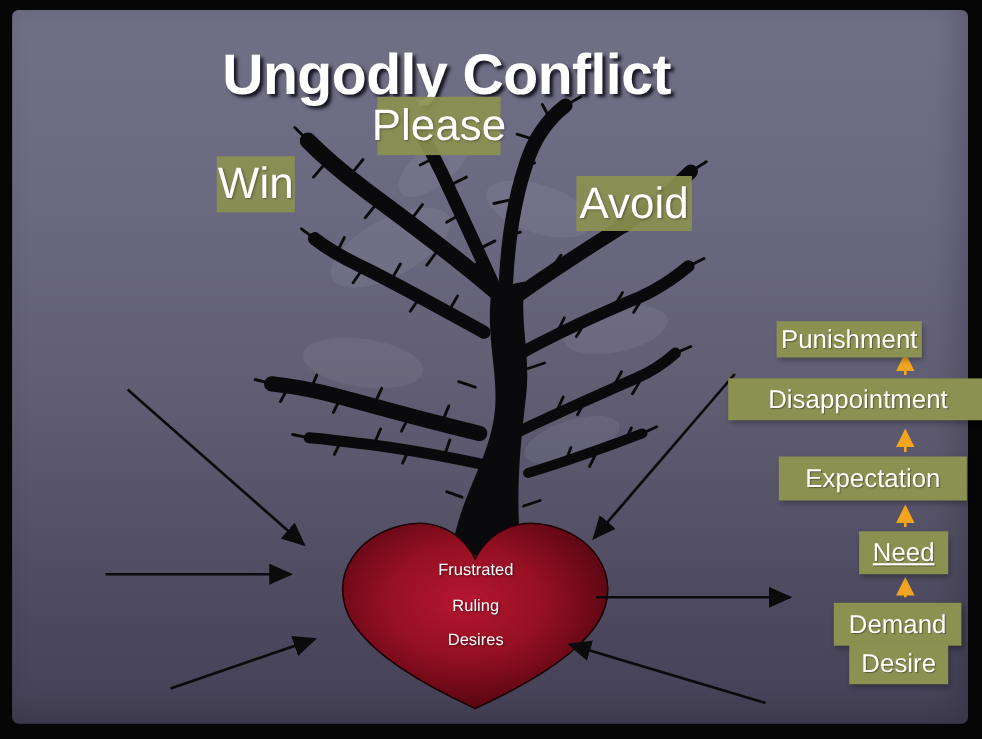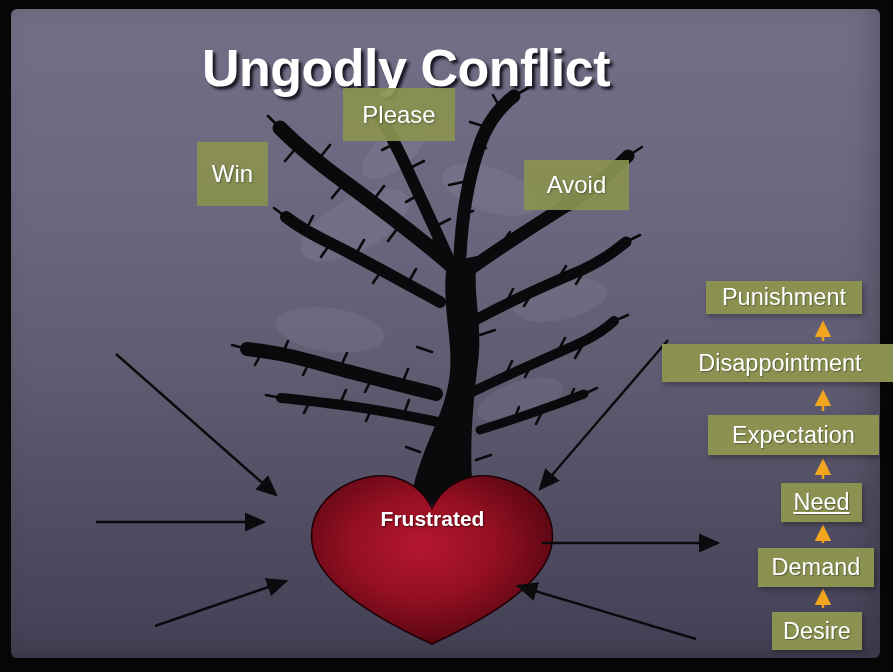--- a/index.html
+++ b/index.html
@@ -16,34 +16,33 @@
   }
   .layer{position:absolute;left:0;top:0;width:893px;height:672px;pointer-events:none;}
   .page-title{
     position:absolute;left:146px;top:38px;width:520px;
     text-align:center;color:#fff;font-size:52px;font-weight:600;
     letter-spacing:-0.5px;
     text-shadow:3px 3px 3px rgba(8,8,18,0.85);
   }
   .tree-label{
     position:absolute;display:flex;align-items:center;justify-content:center;
-    background:rgba(138,145,81,0.93);color:#fff;font-size:24px;
+    background:rgba(138,145,81,0.93);color:#fff;font-size:40px;
     text-shadow:1px 1px 2px rgba(0,0,0,0.35);
   }
   .chain-box{
     position:absolute;display:flex;align-items:center;justify-content:center;
     background:#8a9151;color:#fff;font-size:23.5px;
     text-shadow:1px 1px 1px rgba(0,0,0,0.35);
     box-shadow:2px 3px 5px rgba(0,0,0,0.30);
   }
   .heart-text{
     position:absolute;left:340px;top:503px;width:185px;
-    text-align:center;color:#fff;font-size:21px;line-height:31.5px;
+    text-align:center;color:#fff;font-size:15px;line-height:31.5px;
     text-shadow:1px 1px 2px rgba(0,0,0,0.55);
-    font-weight:bold;
   }
 </style>
 </head>
 <body>
 
 <div class="slide"></div>
 
 <svg class="layer" viewBox="0 0 893 672">
   <defs>
     <radialGradient id="heartGrad" cx="46%" cy="42%" r="66%">
@@ -113,26 +112,28 @@
     <line x1="823" y1="341" x2="823" y2="323" marker-end="url(#ahOrange)"></line>
     <line x1="823" y1="411" x2="823" y2="392" marker-end="url(#ahOrange)"></line>
     <line x1="823" y1="479" x2="823" y2="461" marker-end="url(#ahOrange)"></line>
     <line x1="823" y1="543" x2="823" y2="527" marker-end="url(#ahOrange)"></line>
     <line x1="823" y1="608" x2="823" y2="591" marker-end="url(#ahOrange)"></line>
   </g>
 </svg>
 
 <div class="page-title">Ungodly Conflict</div>
 
-<div class="tree-label" style="left:197px;top:142px;width:71px;height:64px;">Win</div>
+<div class="tree-label" style="left:197px;top:142px;width:71px;height:51px;">Win</div>
 <div class="tree-label" style="left:343px;top:88px;width:112px;height:53px;">Please</div>
 <div class="tree-label" style="left:524px;top:160px;width:105px;height:50px;">Avoid</div>
 
-<div class="chain-box" style="left:706px;top:281px;width:156px;height:33px;">Punishment</div>
+<div class="chain-box" style="left:706px;top:292px;width:132px;height:33px;">Punishment</div>
 <div class="chain-box" style="left:662px;top:344px;width:236px;height:38px;">Disappointment</div>
 <div class="chain-box" style="left:708px;top:415px;width:171px;height:40px;">Expectation</div>
 <div class="chain-box" style="left:781px;top:483px;width:81px;height:39px;text-decoration:underline;">Need</div>
 <div class="chain-box" style="left:758px;top:548px;width:116px;height:39px;">Demand</div>
-<div class="chain-box" style="left:772px;top:612px;width:90px;height:38px;">Desire</div>
+<div class="chain-box" style="left:772px;top:584px;width:90px;height:38px;">Desire</div>
 
 <div class="heart-text">
   <div>Frustrated</div>
+  <div>Ruling</div>
+  <div>Desires</div>
 </div>
 
 </body></html>

